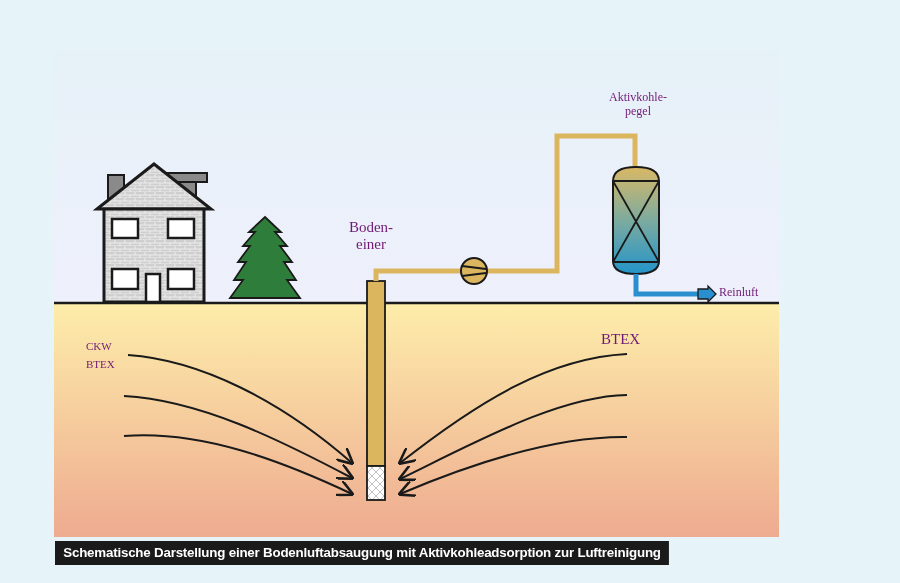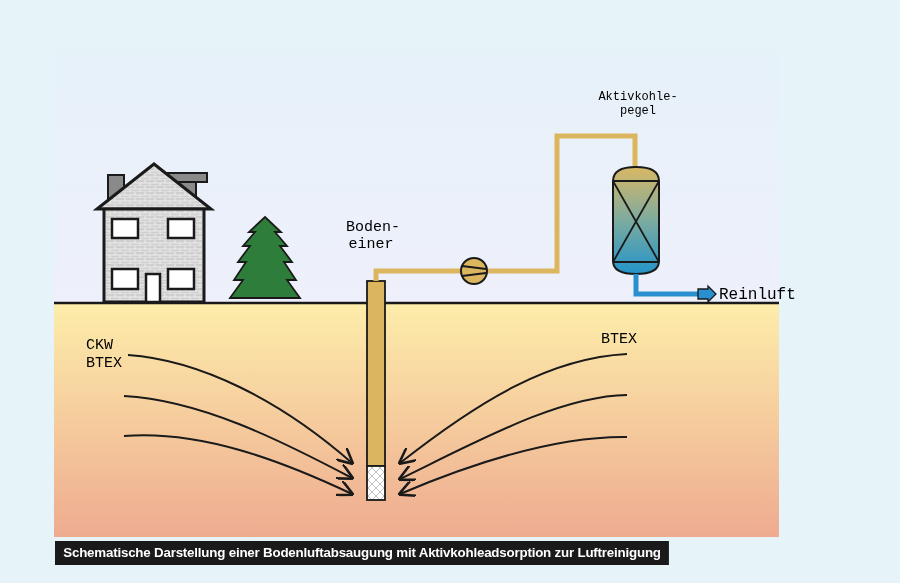--- a/index.html
+++ b/index.html
@@ -1,20 +1,20 @@
 <!DOCTYPE html>
 <html><head>
 <meta charset="utf-8">
 <style>
   html, body { margin:0; padding:0; }
   body { width:900px; height:583px; background:#e6f3f9; position:relative; overflow:hidden;
          font-family:"Liberation Sans", sans-serif; }
   #page-frame { position:absolute; left:0; top:0; width:897px; height:583px; background:#e6f3f9; }
   #scene { position:absolute; left:0; top:0; }
-  .lbl { position:absolute; color:#000000; font-family:Liberation Mono, monospace; line-height:1.15; text-align:center; }
+  .lbl { position:absolute; color:#701a75; font-family:Liberation Serif, serif; line-height:1.15; text-align:center; }
   #caption { position:absolute; left:55px; top:541px; height:24px; padding:0 8px; background:#1a1a1a; color:#fff;
              font-family:"Liberation Sans", sans-serif; font-weight:bold; font-size:13px; line-height:24px;
              letter-spacing:-0.2px; transform-origin:left center; white-space:nowrap; }
 </style>
 </head>
 <body>
 
 <div id="page-frame"></div>
 
 <svg id="scene" width="900" height="583" viewBox="0 0 900 583">
@@ -105,20 +105,20 @@
 </svg>
 
 <div class="lbl" style="left:346px;top:219px;font-size:15px;width:50px;">
   <div>Boden-</div>
   <div>einer</div>
 </div>
 <div class="lbl" style="left:598px;top:91px;font-size:12px;width:80px;">
   <div>Aktivkohle-</div>
   <div>pegel</div>
 </div>
-<div class="lbl" style="left:719px;top:286px;font-size:16px;text-align:left;">Reinluft</div>
-<div class="lbl" style="left:86px;top:337px;font-size:15px;text-align:left;line-height:18px;">
+<div class="lbl" style="left:719px;top:286px;font-size:12px;text-align:left;">Reinluft</div>
+<div class="lbl" style="left:86px;top:337px;font-size:11px;text-align:left;line-height:18px;">
   <div>CKW</div>
   <div>BTEX</div>
 </div>
 <div class="lbl" style="left:601px;top:331px;font-size:15px;text-align:center;">BTEX</div>
 
 <div id="caption" style="transform: scaleX(1.02662);">Schematische Darstellung einer Bodenluftabsaugung mit Aktivkohleadsorption zur Luftreinigung</div>
 
 </body></html>

